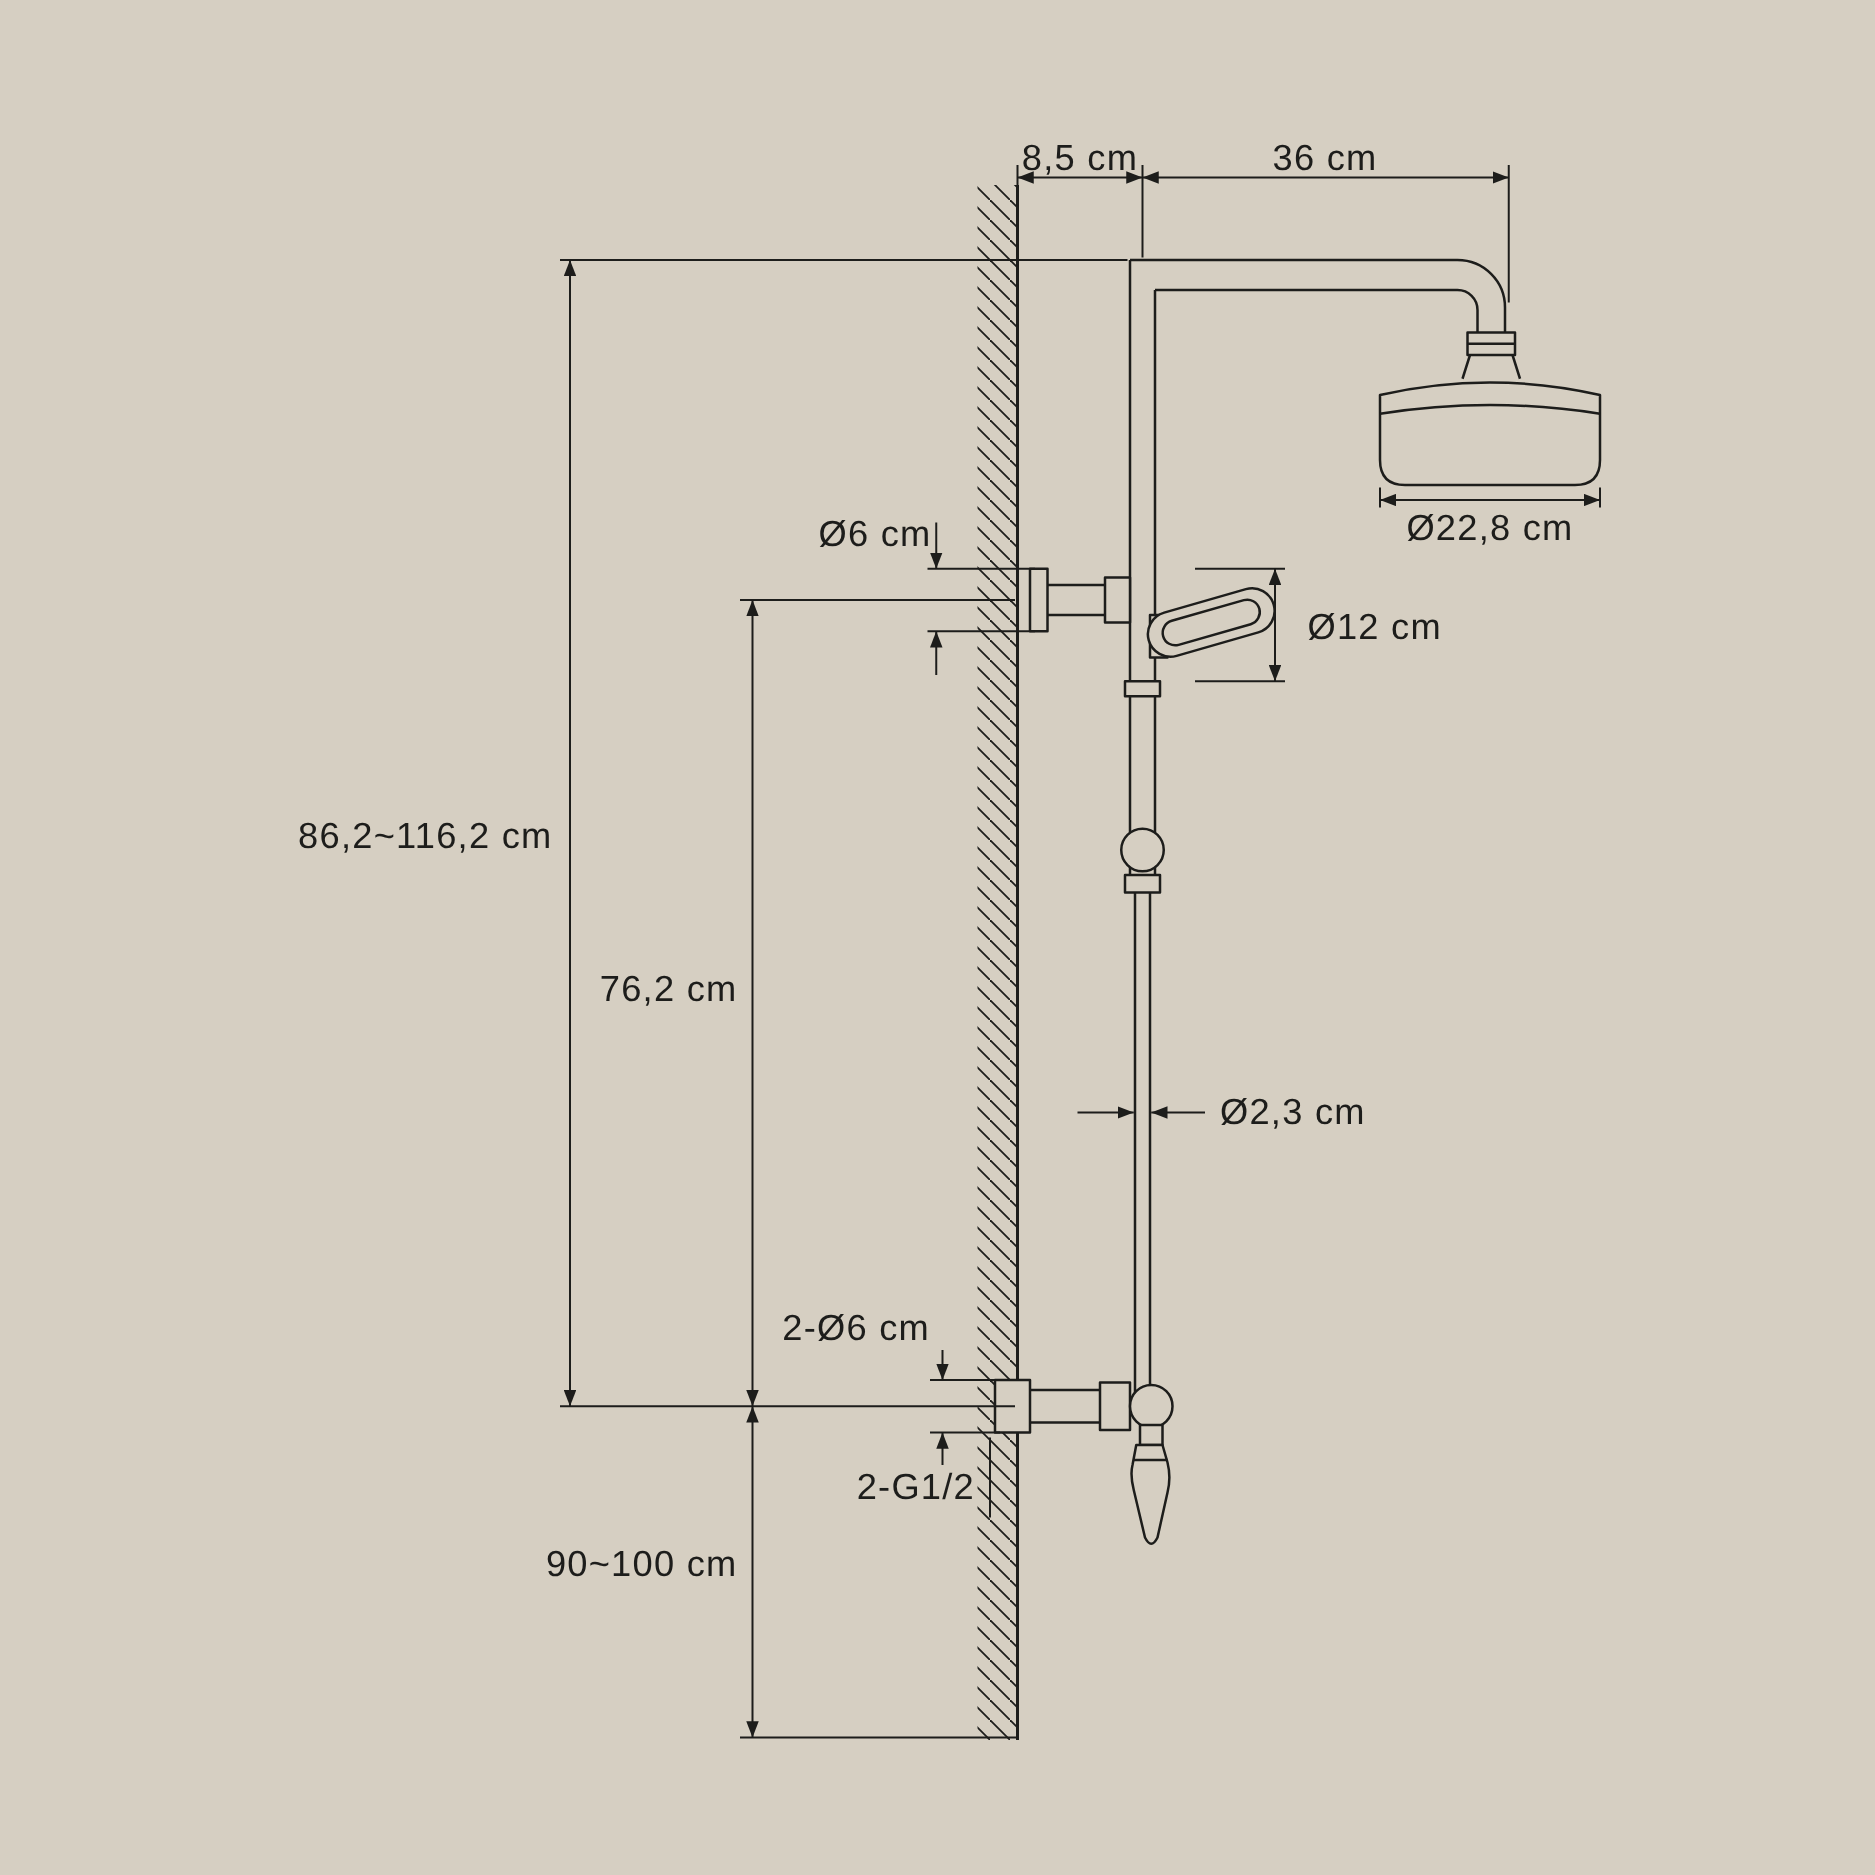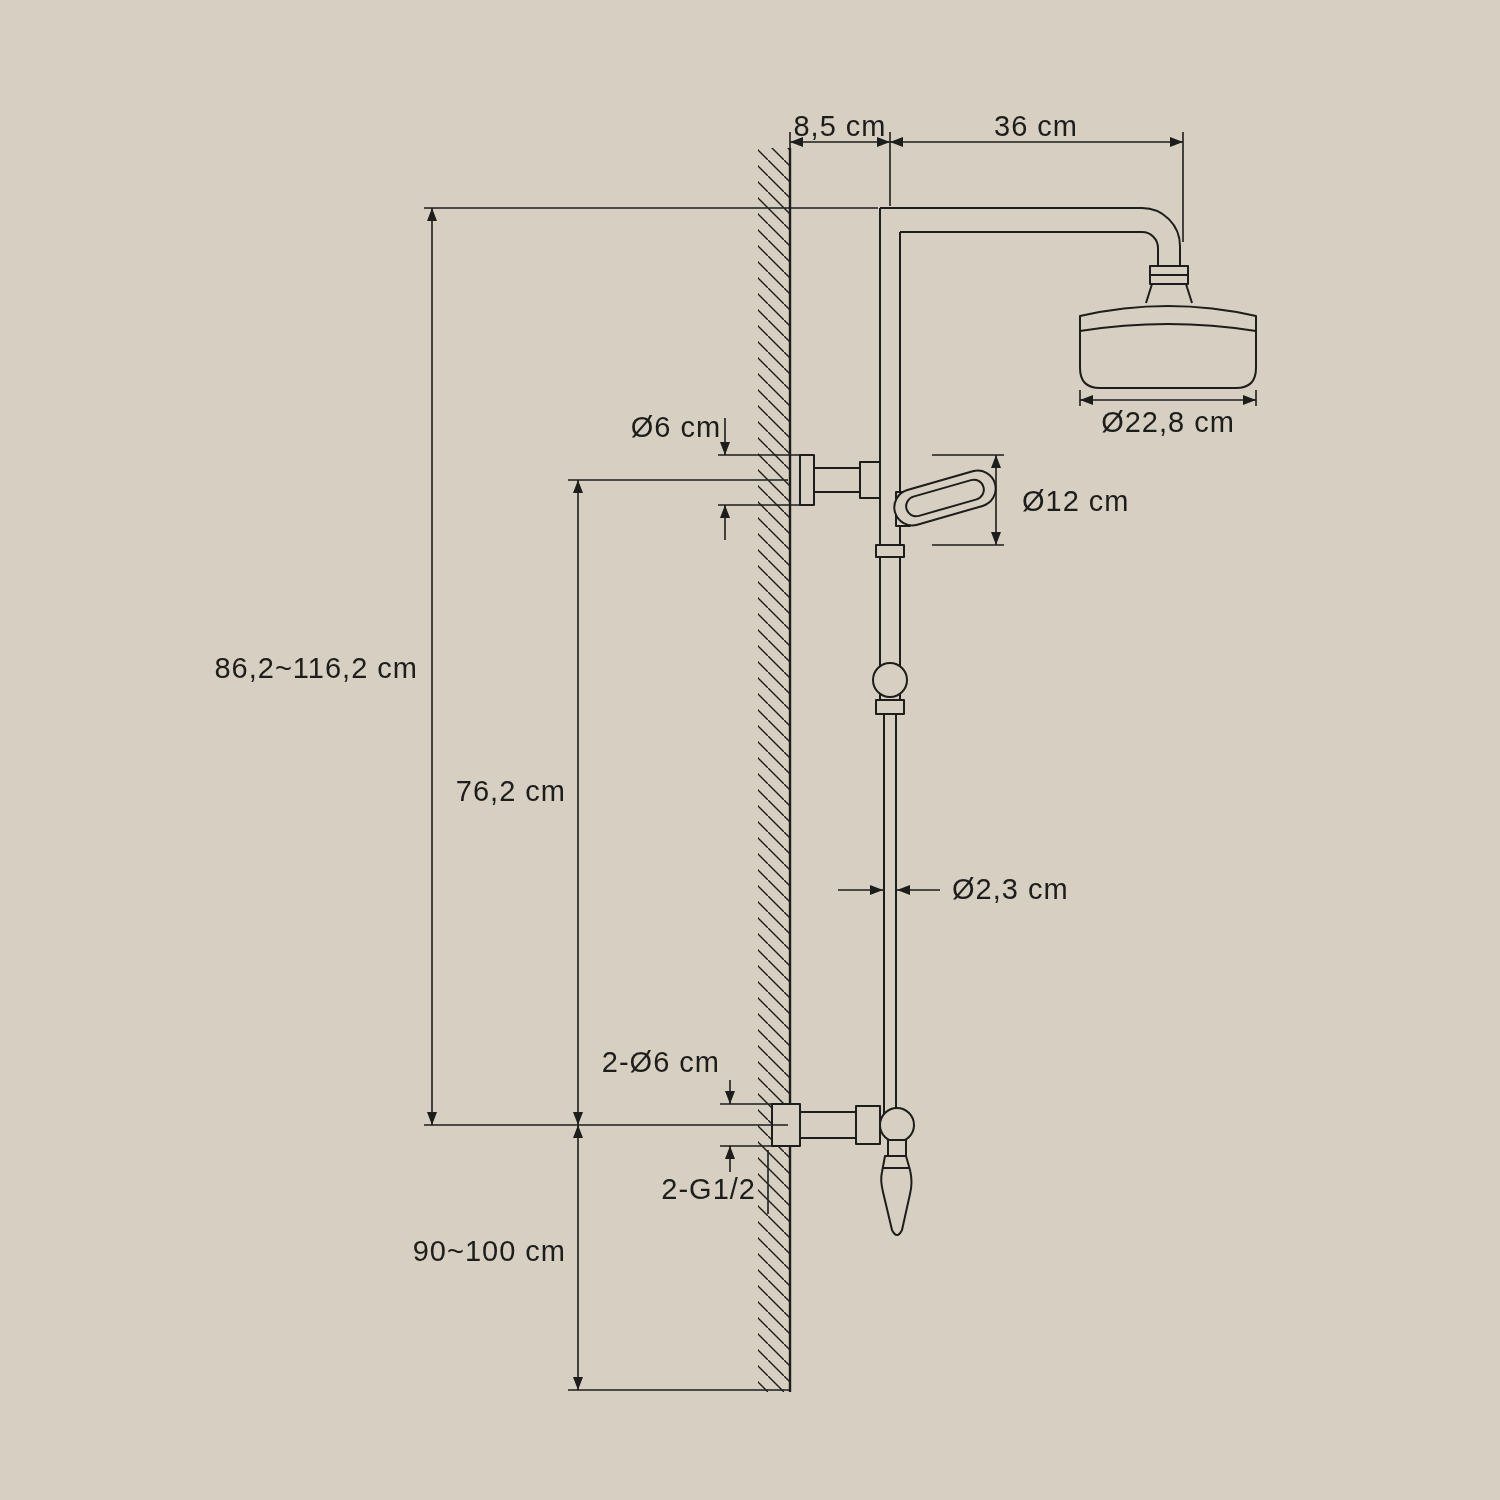--- a/index.html
+++ b/index.html
@@ -8,20 +8,21 @@
     --text: #1d1d1b;
   }
   html, body { margin: 0; padding: 0; }
   body { background: var(--background); }
   .stage {
     position: relative;
     width: 1458px;
     height: 1500px;
     background: var(--background);
     overflow: hidden;
+    margin-left: 24px;
   }
   svg { position: absolute; inset: 0; display: block; }
   .ln   { stroke: var(--line); stroke-width: 2; fill: none; stroke-linecap: butt; stroke-linejoin: round; }
   .wall { stroke-width: 2.4; }
   .thin { stroke-width: 1.6; }
   .bgfill { fill: var(--background); }
   .lbl {
     font-family: "Liberation Sans", sans-serif;
     font-size: 29px;
     font-weight: 400;

